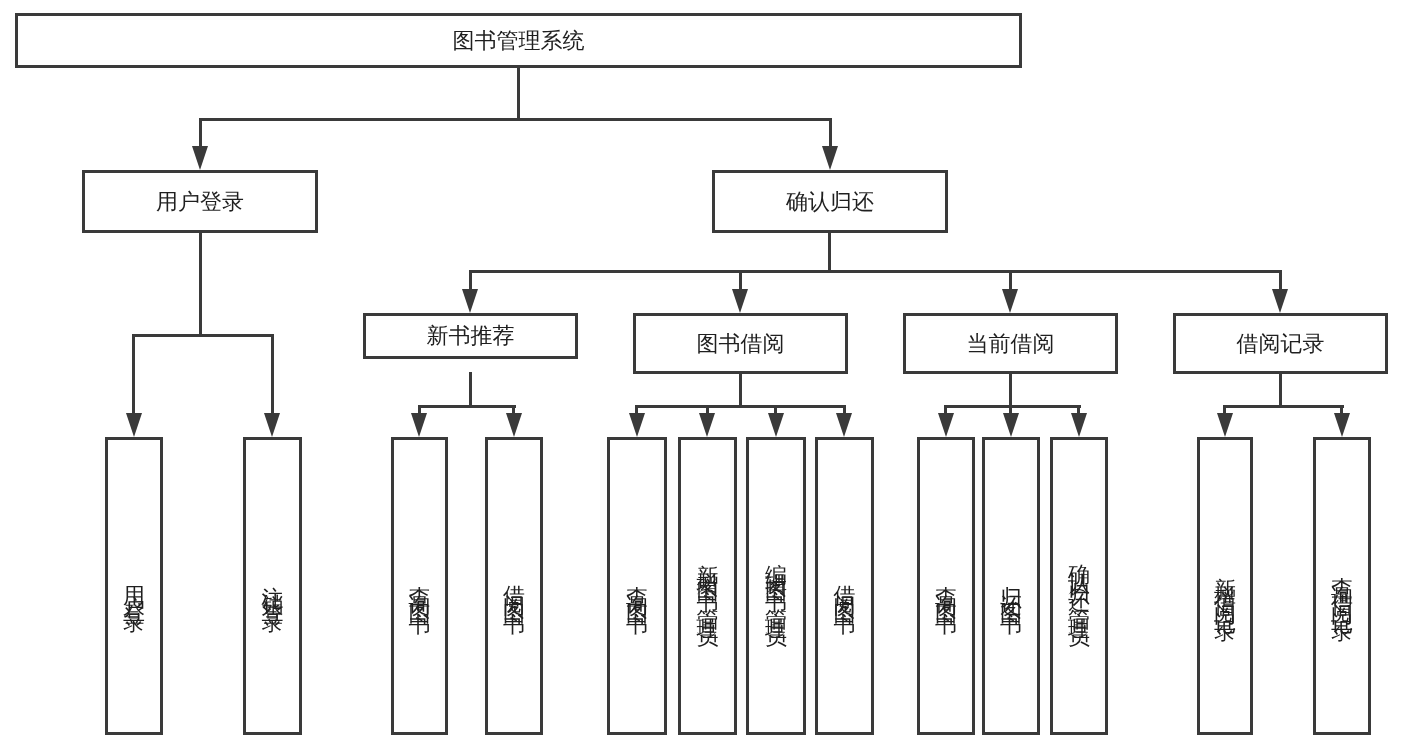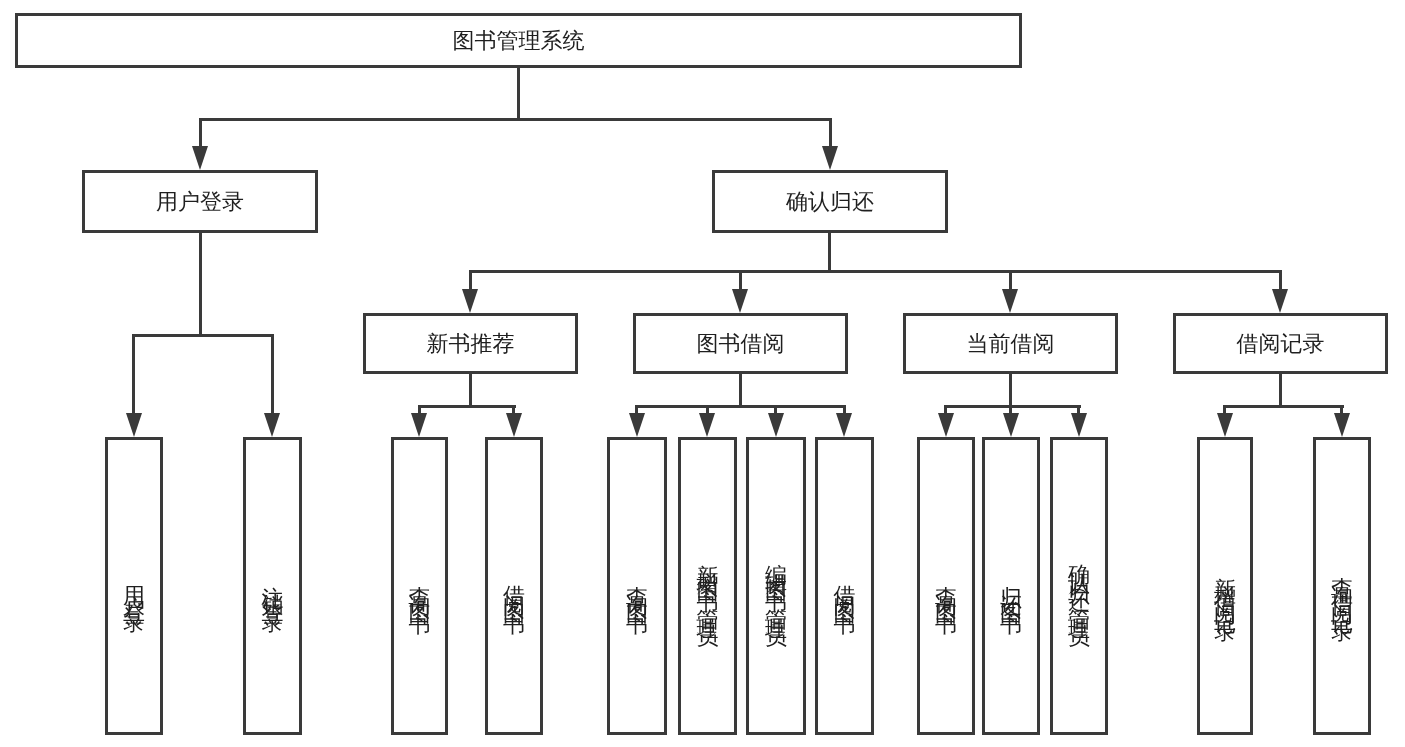--- a/index.html
+++ b/index.html
@@ -84,21 +84,21 @@
   <div class="hline" style="left:469px; top:270px; width:813px;"></div>
   <div class="vline" style="left:469px; top:270px; height:22px;"></div>
   <div class="arrow" style="left:462px; top:289px;"></div>
   <div class="vline" style="left:739px; top:270px; height:22px;"></div>
   <div class="arrow" style="left:732px; top:289px;"></div>
   <div class="vline" style="left:1009px; top:270px; height:22px;"></div>
   <div class="arrow" style="left:1002px; top:289px;"></div>
   <div class="vline" style="left:1279px; top:270px; height:22px;"></div>
   <div class="arrow" style="left:1272px; top:289px;"></div>
 
-  <div class="box" style="left:363px; top:313px; width:215px; height:61px;">
+  <div class="box" style="left:363px; top:313px; width:215px; height:46px;">
     <span>新书推荐</span>
   </div>
   <div class="box" style="left:633px; top:313px; width:215px; height:61px;">
     <span>图书借阅</span>
   </div>
   <div class="box" style="left:903px; top:313px; width:215px; height:61px;">
     <span>当前借阅</span>
   </div>
   <div class="box" style="left:1173px; top:313px; width:215px; height:61px;">
     <span>借阅记录</span>

